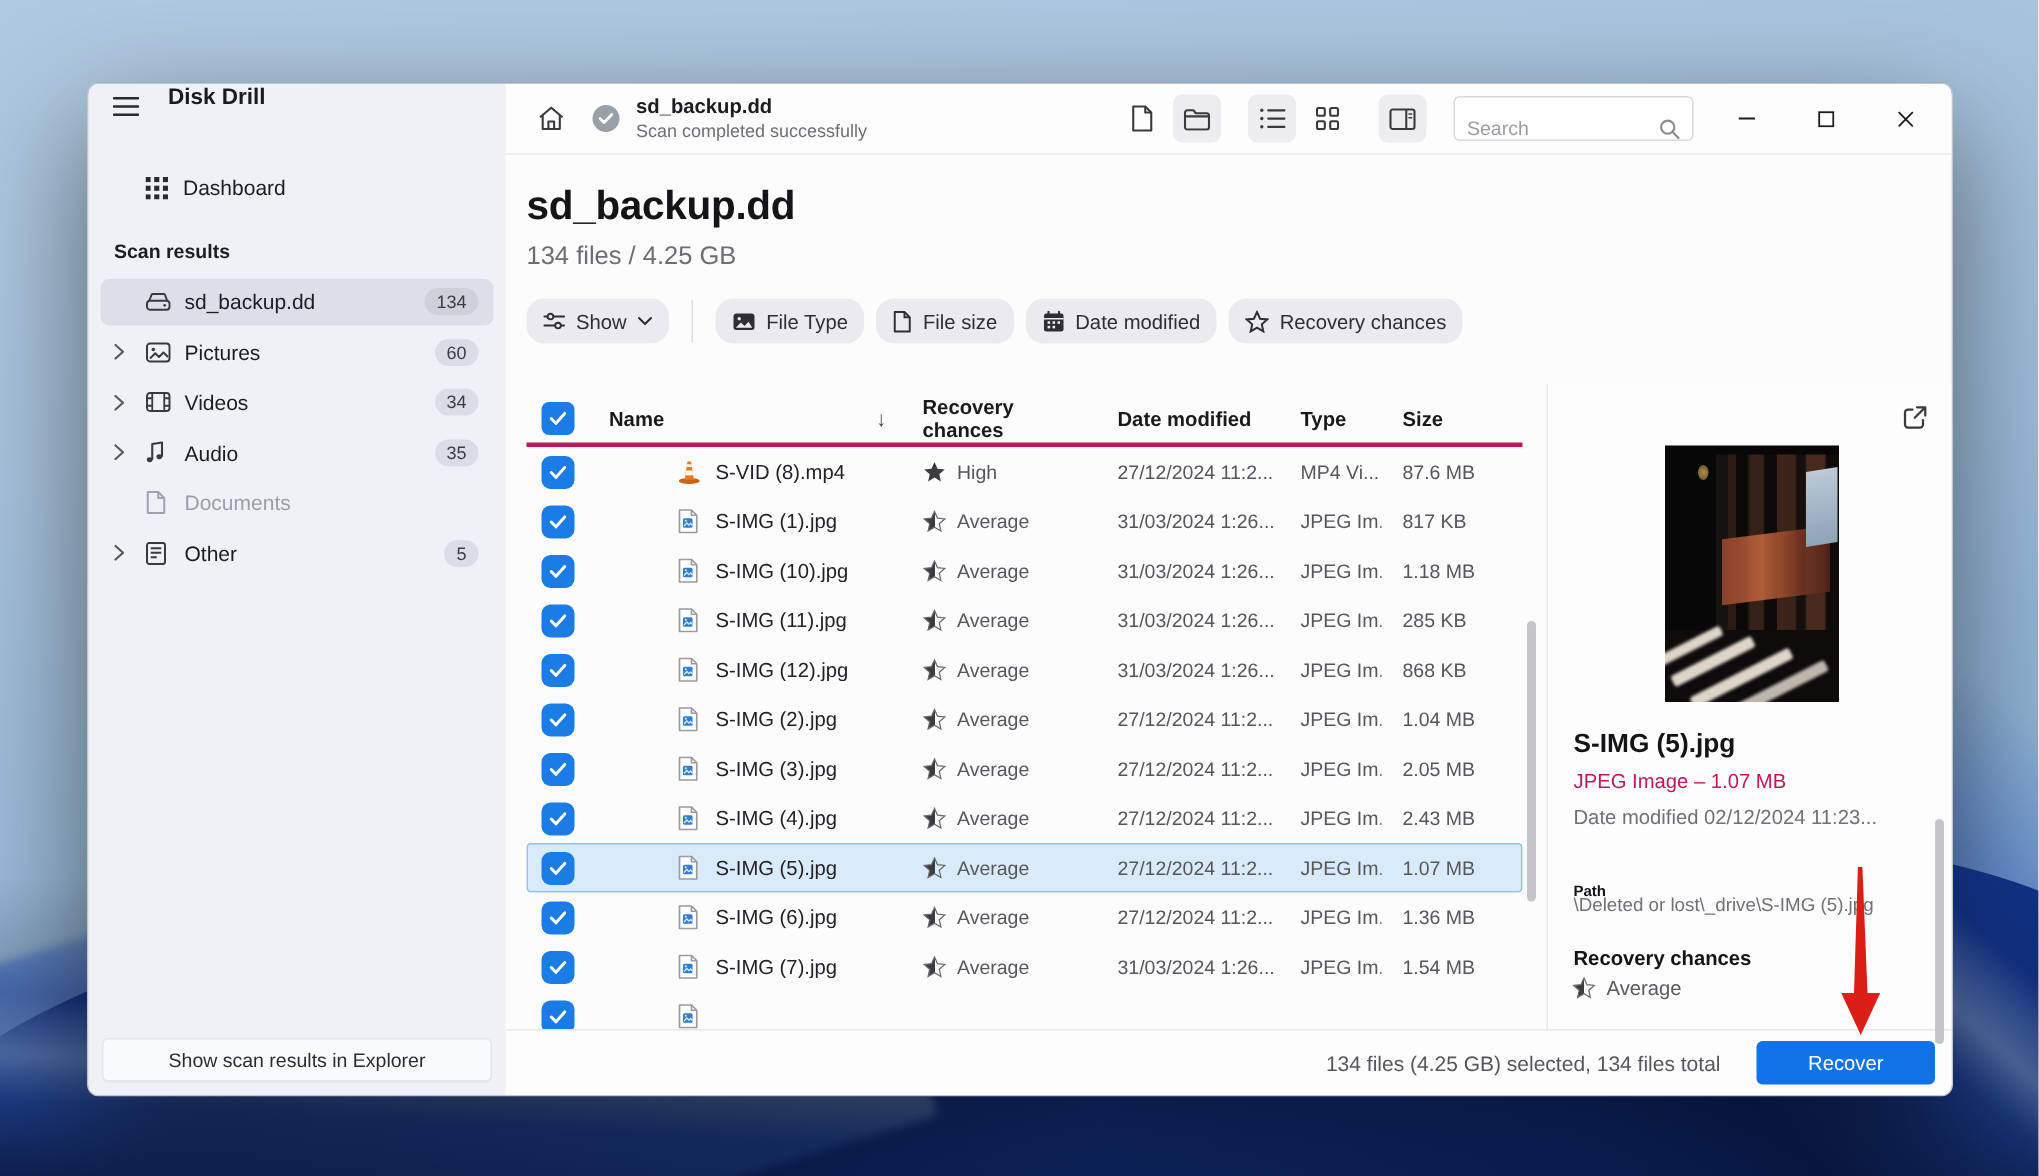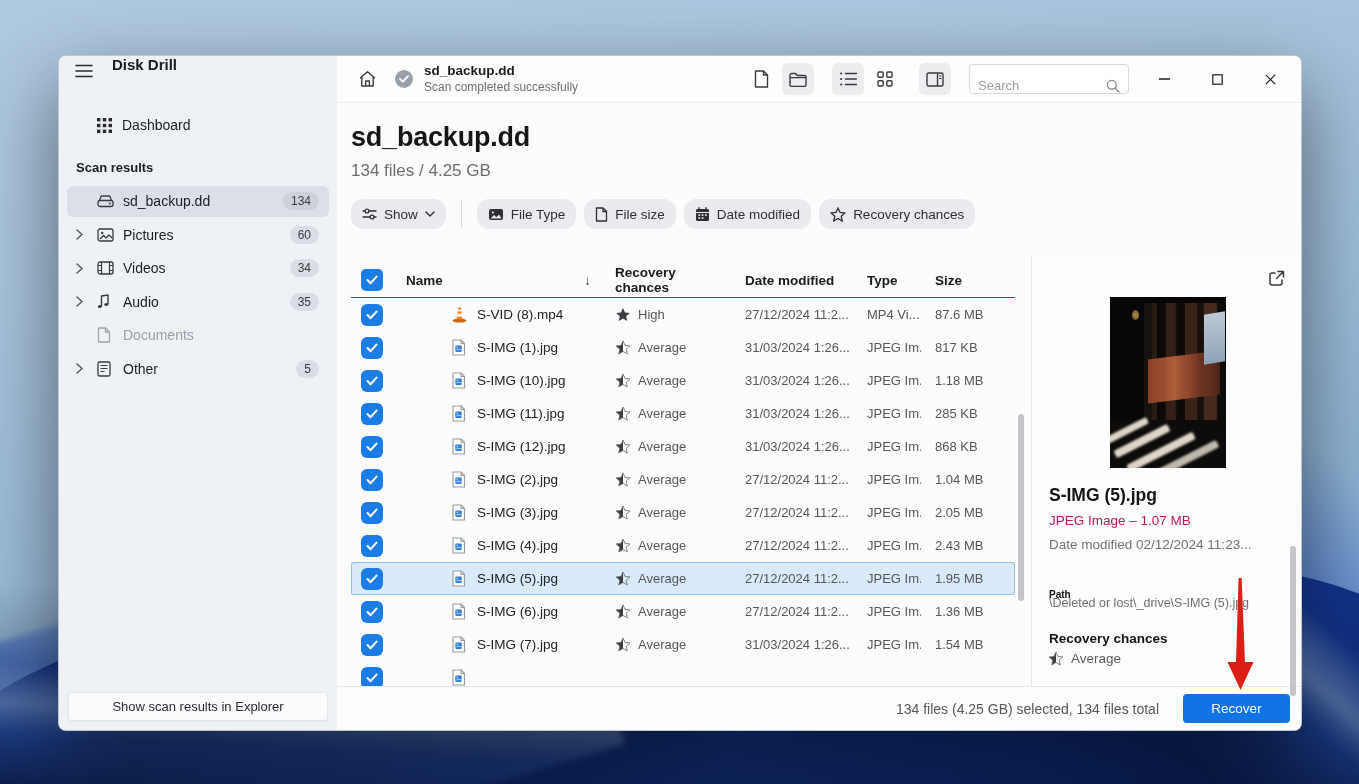--- a/index.html
+++ b/index.html
@@ -64,21 +64,21 @@
   .hero { height:153px; padding-left:14px; flex-shrink:0; }
   .hero h1 { font-size:27px; font-weight:700; color:#151518; margin-top:19px; letter-spacing:-.2px; }
   .hero-sub { font-size:17px; color:#6d6d72; margin-top:8px; }
   .filters { display:flex; align-items:center; gap:8px; margin-top:18px; }
   .chip { height:30px; display:flex; align-items:center; gap:7px; background:#ebebef; border-radius:12px; padding:0 11px; font-size:13.5px; color:#2e2e33; cursor:pointer; white-space:nowrap; }
   .filter-divider { width:1px; height:28px; background:#dcdce0; margin:0 7px; }
 
   
   .bodyrow { flex:1; display:flex; min-height:0; position:relative; }
   .tablewrap { width:694px; padding-left:14px; position:relative; overflow:hidden; flex-shrink:0; }
-  .thead { display:grid; grid-template-columns:44px 206px 130px 122px 68px 1fr; align-items:center; height:35px; margin-top:7px; width:664px; border-bottom:1px solid #be185d; }
+  .thead { display:grid; grid-template-columns:44px 206px 130px 122px 68px 1fr; align-items:center; height:35px; margin-top:7px; width:664px; border-bottom:3px solid #be185d; }
   .thead .hname { display:flex; align-items:center; justify-content:space-between; padding:0 10px 0 11px; font-size:13.5px; font-weight:600; color:#1a1a1d; }
   .thead .hcol { font-size:13.5px; font-weight:600; color:#1a1a1d; padding-left:14px; }
   .trow { display:grid; grid-template-columns:44px 56px 26px 124px 130px 122px 68px 1fr; align-items:center; height:33px; width:664px; cursor:pointer; }
   .trow.selected { background:#d9ebfb; box-shadow:inset 0 0 0 1px #8fc1ee; border-radius:3px; }
   .checkbox { width:22px; height:22px; border-radius:6px; background:#1b7ce6; display:flex; align-items:center; justify-content:center; margin-left:10px; cursor:pointer; }
   .thead .checkbox { border-radius:5px; }
   .fname { font-size:13.5px; color:#222226; overflow:hidden; text-overflow:ellipsis; white-space:nowrap; }
   .cell { font-size:13px; color:#56565b; padding-left:14px; white-space:nowrap; overflow:hidden; }
   .chance-cell { display:flex; align-items:center; gap:7px; font-size:13px; color:#56565b; padding-left:14px; }
   .sort-arrow { font-size:14px; color:#4a4a4f; }
@@ -102,21 +102,21 @@
   .pv-meta { position:absolute; top:257px; left:17px; font-size:13.5px; color:#be185d; }
   .pv-date { position:absolute; top:281px; left:17px; font-size:13.5px; color:#707076; }
   .pv-path-label { position:absolute; top:333px; left:17px; font-size:10px; font-weight:700; color:#141417; }
   .pv-path { position:absolute; top:340px; left:17px; right:14px; font-size:12.5px; color:#707076; white-space:nowrap; overflow:hidden; }
   .pv-rc-label { position:absolute; top:375px; left:17px; font-size:13.5px; font-weight:700; color:#141417; }
   .pv-rc { position:absolute; top:395px; left:16px; display:flex; align-items:center; gap:7px; font-size:13.5px; color:#5a5a5f; }
 
   
   .footerbar { height:44px; border-top:1px solid #e7e7ea; background:#fdfdfe; display:flex; align-items:center; justify-content:flex-end; gap:24px; padding-right:11px; flex-shrink:0; }
   .foot-status { font-size:14px; color:#56565b; }
-  .recover-btn { width:107px; height:29px; background:#1173e8; color:#fff; border:none; border-radius:4px;
+  .recover-btn { width:119px; height:29px; background:#1173e8; color:#fff; border:none; border-radius:4px;
     font-family:inherit; font-size:13.5px; cursor:pointer; }
 
   .arrow-overlay { position:absolute; inset:0; pointer-events:none; z-index:50; }
   svg.ic { display:block; }
 </style>
 </head>
 <body>
 
 <div class="stage">
   <div class="wp-dark"></div>
@@ -724,21 +724,21 @@
                           <stop offset="50%" stop-color="rgba(0,0,0,0)"></stop>
                         </linearGradient>
                       </defs>
                       <path d="M12 1.5l3.1 6.9 7.4.7-5.6 5 1.6 7.3L12 17.5l-6.5 3.9 1.6-7.3-5.6-5 7.4-.7Z" fill="url(#halfg)" stroke="#6a6a6e" stroke-width="1.3"></path>
                     </svg>
                   </span>
                   <span>Average</span>
                 </div>
                 <div class="cell">27/12/2024 11:2...</div>
                 <div class="cell">JPEG Im...</div>
-                <div class="cell">1.95 MB</div>
+                <div class="cell">1.07 MB</div>
               </div>
               <div class="trow">
                 <div class="checkbox">
                   <svg class="ic" width="12" height="10" viewBox="0 0 12 10">
                     <path d="M1.5 5 4.6 8.2 10.5 1.6" fill="none" stroke="#fff" stroke-width="2" stroke-linecap="round" stroke-linejoin="round"></path>
                   </svg>
                 </div>
                 <div></div>
                 <div>
                   <svg class="ic" width="15" height="17" viewBox="0 0 15 17">

